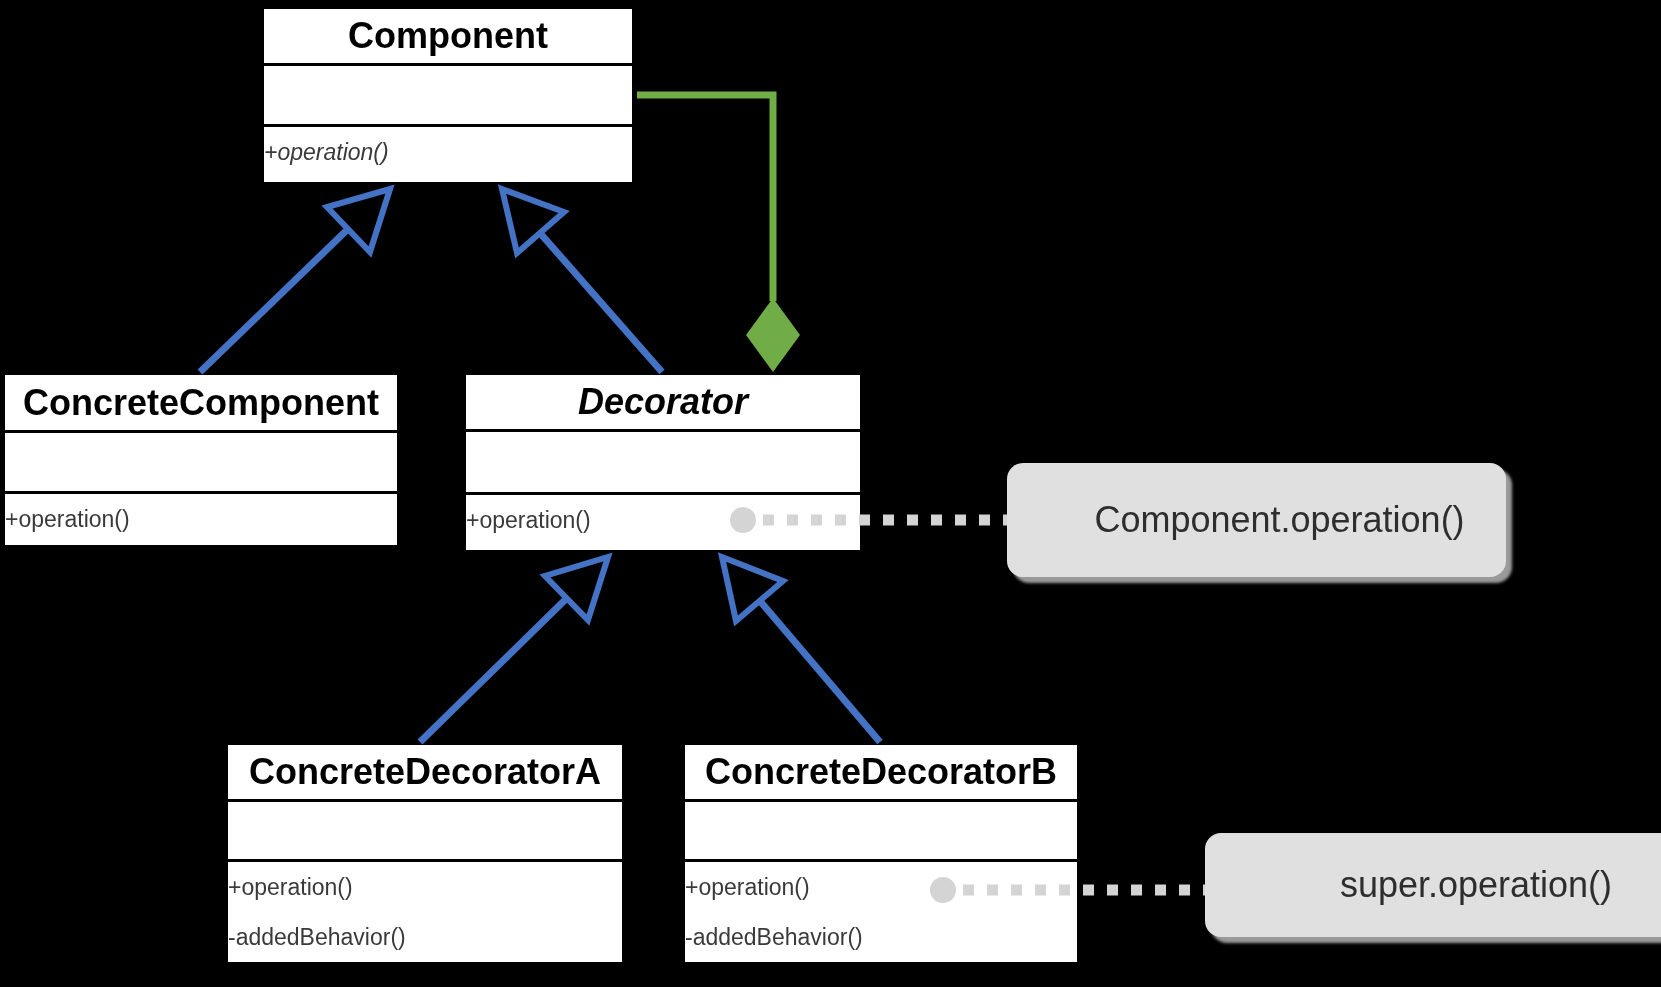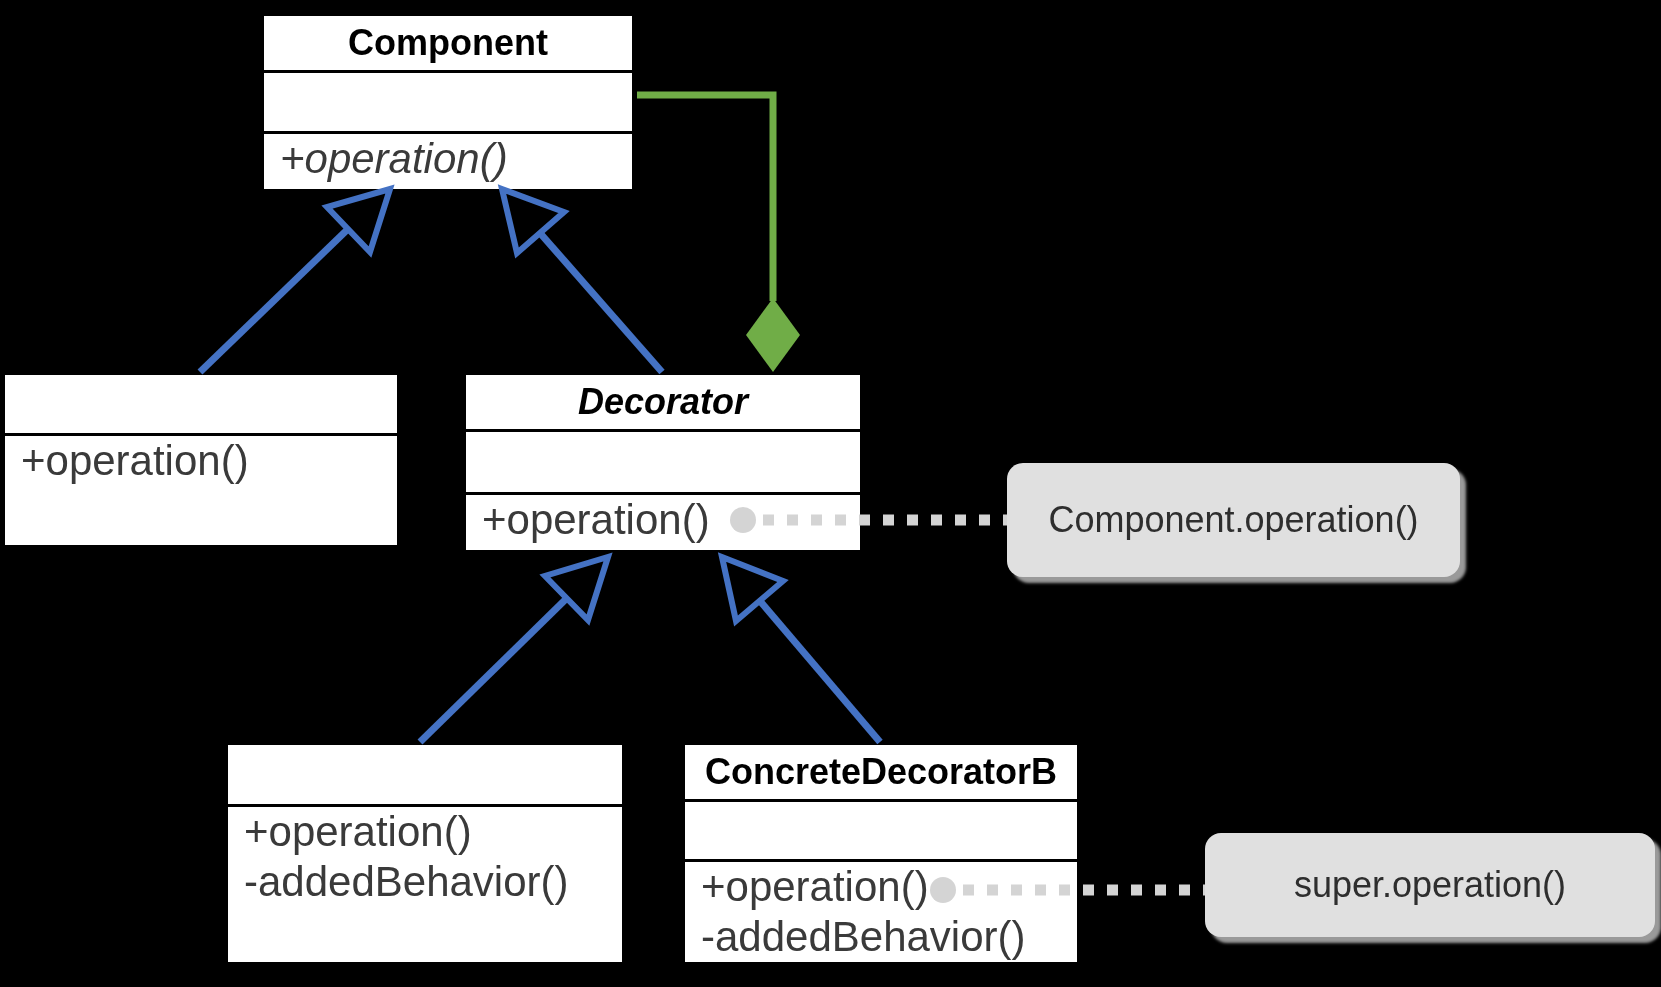--- a/index.html
+++ b/index.html
@@ -12,46 +12,46 @@
     position:absolute;background:#ffffff;border:3px solid #000000;
     box-sizing:border-box;display:flex;flex-direction:column;
   }
   .cls-title{
     border-bottom:3px solid #000000;display:flex;align-items:center;justify-content:center;
     font-weight:bold;font-size:36px;color:#000000;box-sizing:border-box;
   }
   .cls-attrs{border-bottom:3px solid #000000;box-sizing:border-box;}
   .cls-methods{
     box-sizing:border-box;display:flex;flex-direction:column;justify-content:center;
-    padding-left:16px;font-size:42px;color:#3a3a3a;line-height:50px;
+    font-size:23px;color:#3a3a3a;line-height:50px;
   }
   .italic{font-style:italic;}
 
-  #cls-component        {left:261px;top:13px;  width:374px;height:179px;}
+  #cls-component        {left:261px;top:6px;  width:374px;height:179px;}
   #cls-component        .cls-title{height:57px;}
   #cls-component        .cls-attrs{height:61px;}
   #cls-concrete-component{left:2px; top:372px;width:398px;height:176px;}
   #cls-concrete-component .cls-title{height:58px;}
   #cls-concrete-component .cls-attrs{height:61px;}
   #cls-decorator        {left:463px;top:372px;width:400px;height:181px;}
   #cls-decorator        .cls-title{height:57px;}
   #cls-decorator        .cls-attrs{height:63px;}
   #cls-concrete-decorator-a{left:225px;top:742px;width:400px;height:223px;}
   #cls-concrete-decorator-a .cls-title{height:58px;}
   #cls-concrete-decorator-a .cls-attrs{height:62px;}
   #cls-concrete-decorator-b{left:682px;top:742px;width:398px;height:223px;}
   #cls-concrete-decorator-b .cls-title{height:58px;}
   #cls-concrete-decorator-b .cls-attrs{height:62px;}
 
   
   .note{
     position:absolute;background:#e0e0e0;border-radius:16px;
     box-shadow:6px 6px 3px #9a9a9a;
     display:flex;flex-direction:column;align-items:center;justify-content:center;
-    font-size:36px;color:#2e2e2e;line-height:50px;text-align:center;
+    font-size:36px;color:#2e2e2e;line-height:50px;text-align:center;padding-left:46px;
   }
   #note-decorator-op{left:1007px;top:463px;width:453px;height:114px;}
   #note-decorator-b-op{left:1205px;top:833px;width:450px;height:104px;}
 
   
   svg.overlay{position:absolute;left:0;top:0;pointer-events:none;}
 </style>
 </head>
 <body>
 
@@ -59,35 +59,37 @@
 
   <div class="uml-class" id="cls-component">
     <div class="cls-title">Component</div>
     <div class="cls-attrs"></div>
     <div class="cls-methods">
       <div class="italic">+operation()</div>
     </div>
   </div>
 
   <div class="uml-class" id="cls-concrete-component">
+    <div class="cls-title">ConcreteComponent</div>
     <div class="cls-attrs"></div>
     <div class="cls-methods">
       <div>+operation()</div>
     </div>
   </div>
 
   <div class="uml-class" id="cls-decorator">
     <div class="cls-title italic">Decorator</div>
     <div class="cls-attrs"></div>
     <div class="cls-methods">
       <div>+operation()</div>
     </div>
   </div>
 
   <div class="uml-class" id="cls-concrete-decorator-a">
+    <div class="cls-title">ConcreteDecoratorA</div>
     <div class="cls-attrs"></div>
     <div class="cls-methods">
       <div>+operation()</div>
       <div>-addedBehavior()</div>
     </div>
   </div>
 
   <div class="uml-class" id="cls-concrete-decorator-b">
     <div class="cls-title">ConcreteDecoratorB</div>
     <div class="cls-attrs"></div>

